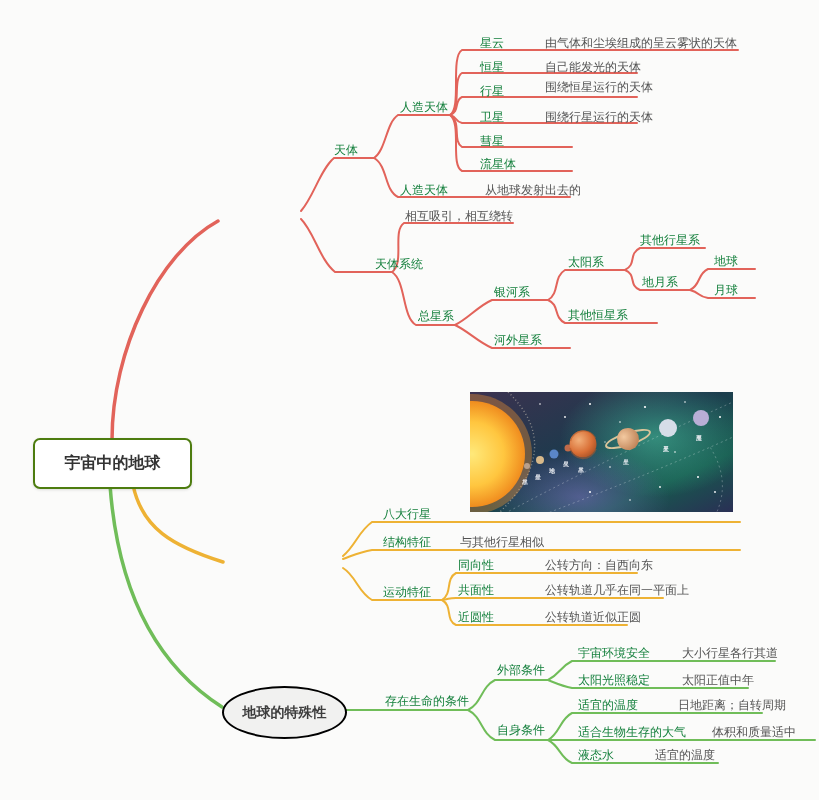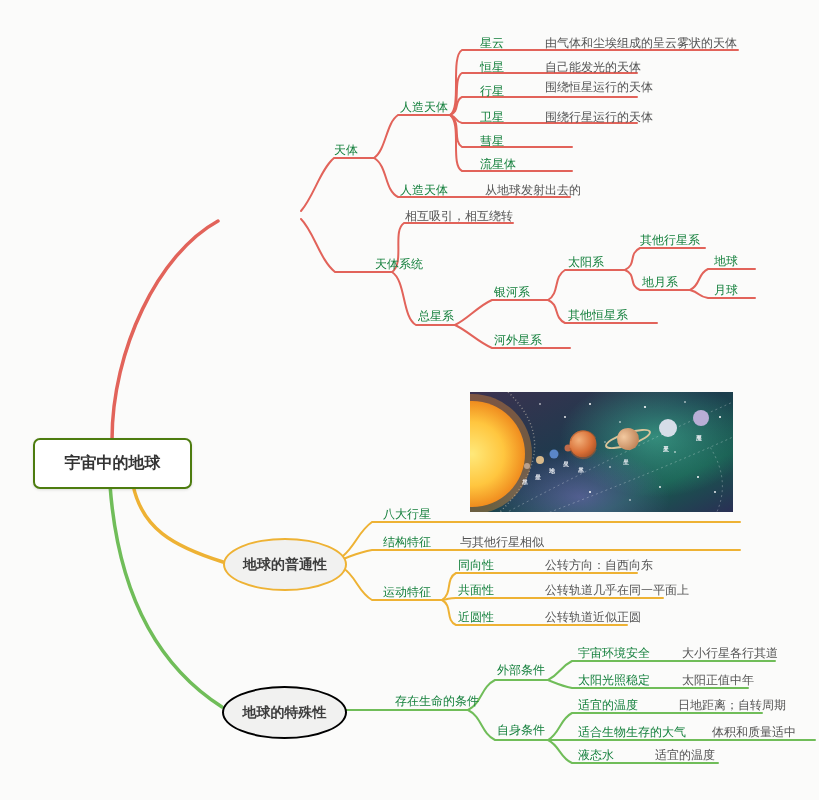--- a/index.html
+++ b/index.html
@@ -164,21 +164,20 @@
       <text class="vtxt" x="96" y="64">火星</text>
       <text class="vtxt" x="111" y="70">木星</text>
       <text class="vtxt" x="156" y="62">土星</text>
       <text class="vtxt" x="196" y="49">天王星</text>
       <text class="vtxt" x="229" y="38">海王星</text>
     </g>
   </svg>
 
   <div id="root-node">宇宙中的地球</div>
 
-  <div class="node yellow" style="left:223px;top:538px;width:120px;height:49px;">地球的普通性</div>
   <div class="node green" style="left:222px;top:686px;width:121px;height:49px;">地球的特殊性</div>
 
   <div class="lb" style="left:334px;top:143px;">天体</div>
   <div class="lb" style="left:400px;top:100px;">人造天体</div>
 
   <div class="lb" style="left:480px;top:36px;">星云</div>
   <div class="lb dim" style="left:545px;top:36px;">由气体和尘埃组成的呈云雾状的天体</div>
   <div class="lb" style="left:480px;top:60px;">恒星</div>
   <div class="lb dim" style="left:545px;top:60px;">自己能发光的天体</div>
   <div class="lb" style="left:480px;top:84px;">行星</div>
@@ -207,21 +206,21 @@
   <div class="lb" style="left:383px;top:535px;">结构特征</div>
   <div class="lb dim" style="left:460px;top:535px;">与其他行星相似</div>
   <div class="lb" style="left:383px;top:585px;">运动特征</div>
   <div class="lb" style="left:458px;top:558px;">同向性</div>
   <div class="lb dim" style="left:545px;top:558px;">公转方向：自西向东</div>
   <div class="lb" style="left:458px;top:583px;">共面性</div>
   <div class="lb dim" style="left:545px;top:583px;">公转轨道几乎在同一平面上</div>
   <div class="lb" style="left:458px;top:610px;">近圆性</div>
   <div class="lb dim" style="left:545px;top:610px;">公转轨道近似正圆</div>
 
-  <div class="lb" style="left:395px;top:694px;">存在生命的条件</div>
+  <div class="lb" style="left:385px;top:694px;">存在生命的条件</div>
   <div class="lb" style="left:497px;top:663px;">外部条件</div>
   <div class="lb" style="left:497px;top:723px;">自身条件</div>
 
   <div class="lb" style="left:578px;top:646px;">宇宙环境安全</div>
   <div class="lb dim" style="left:682px;top:646px;">大小行星各行其道</div>
   <div class="lb" style="left:578px;top:673px;">太阳光照稳定</div>
   <div class="lb dim" style="left:682px;top:673px;">太阳正值中年</div>
   <div class="lb" style="left:578px;top:698px;">适宜的温度</div>
   <div class="lb dim" style="left:678px;top:698px;">日地距离；自转周期</div>
   <div class="lb" style="left:578px;top:725px;">适合生物生存的大气</div>

